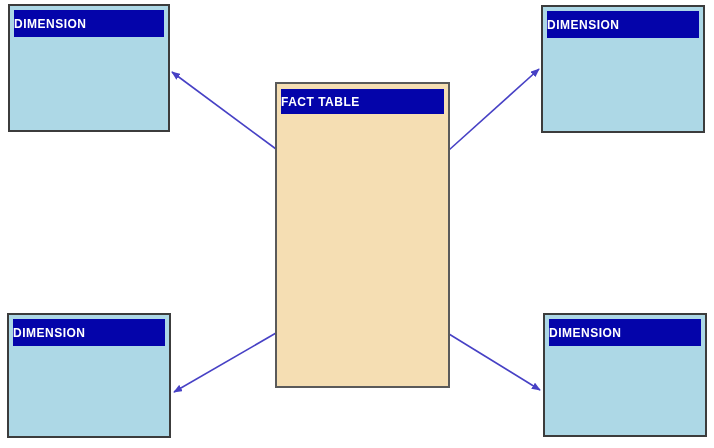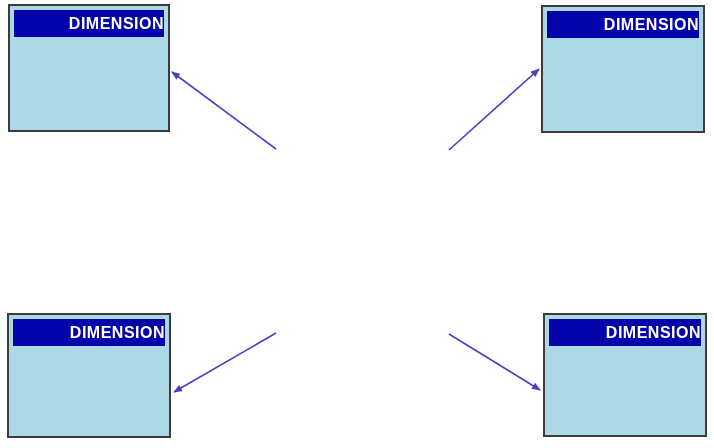--- a/index.html
+++ b/index.html
@@ -42,25 +42,25 @@
     border:2px solid var(--dimension-border);
   }
   .fact{
     background:var(--fact-fill);
     border:2px solid var(--fact-border);
   }
   .hdr{
     background:var(--header-bg);
     color:var(--header-text);
     font-weight:bold;
-    font-size:16px;
+    font-size:12px;
     letter-spacing:0.5px;
     display:flex;
     align-items:center;
-    justify-content:flex-end;
+    justify-content:flex-start;
     white-space:nowrap;
   }
   .dim .hdr{
     margin:4px 4px 0 4px;
     height:27px;
   }
   .fact .hdr{
     margin:5px 4px 0 4px;
     height:25px;
   }
@@ -99,14 +99,19 @@
       <span>DIMENSION</span>
     </div>
   </div>
 
   <div class="box dim" style="left:543px;top:313px;width:164px;height:124px">
     <div class="hdr">
       <span>DIMENSION</span>
     </div>
   </div>
 
+  <div class="box fact" style="left:275px;top:82px;width:175px;height:306px">
+    <div class="hdr">
+      <span>FACT TABLE</span>
+    </div>
+  </div>
 
 </div>
 
 </body></html>

